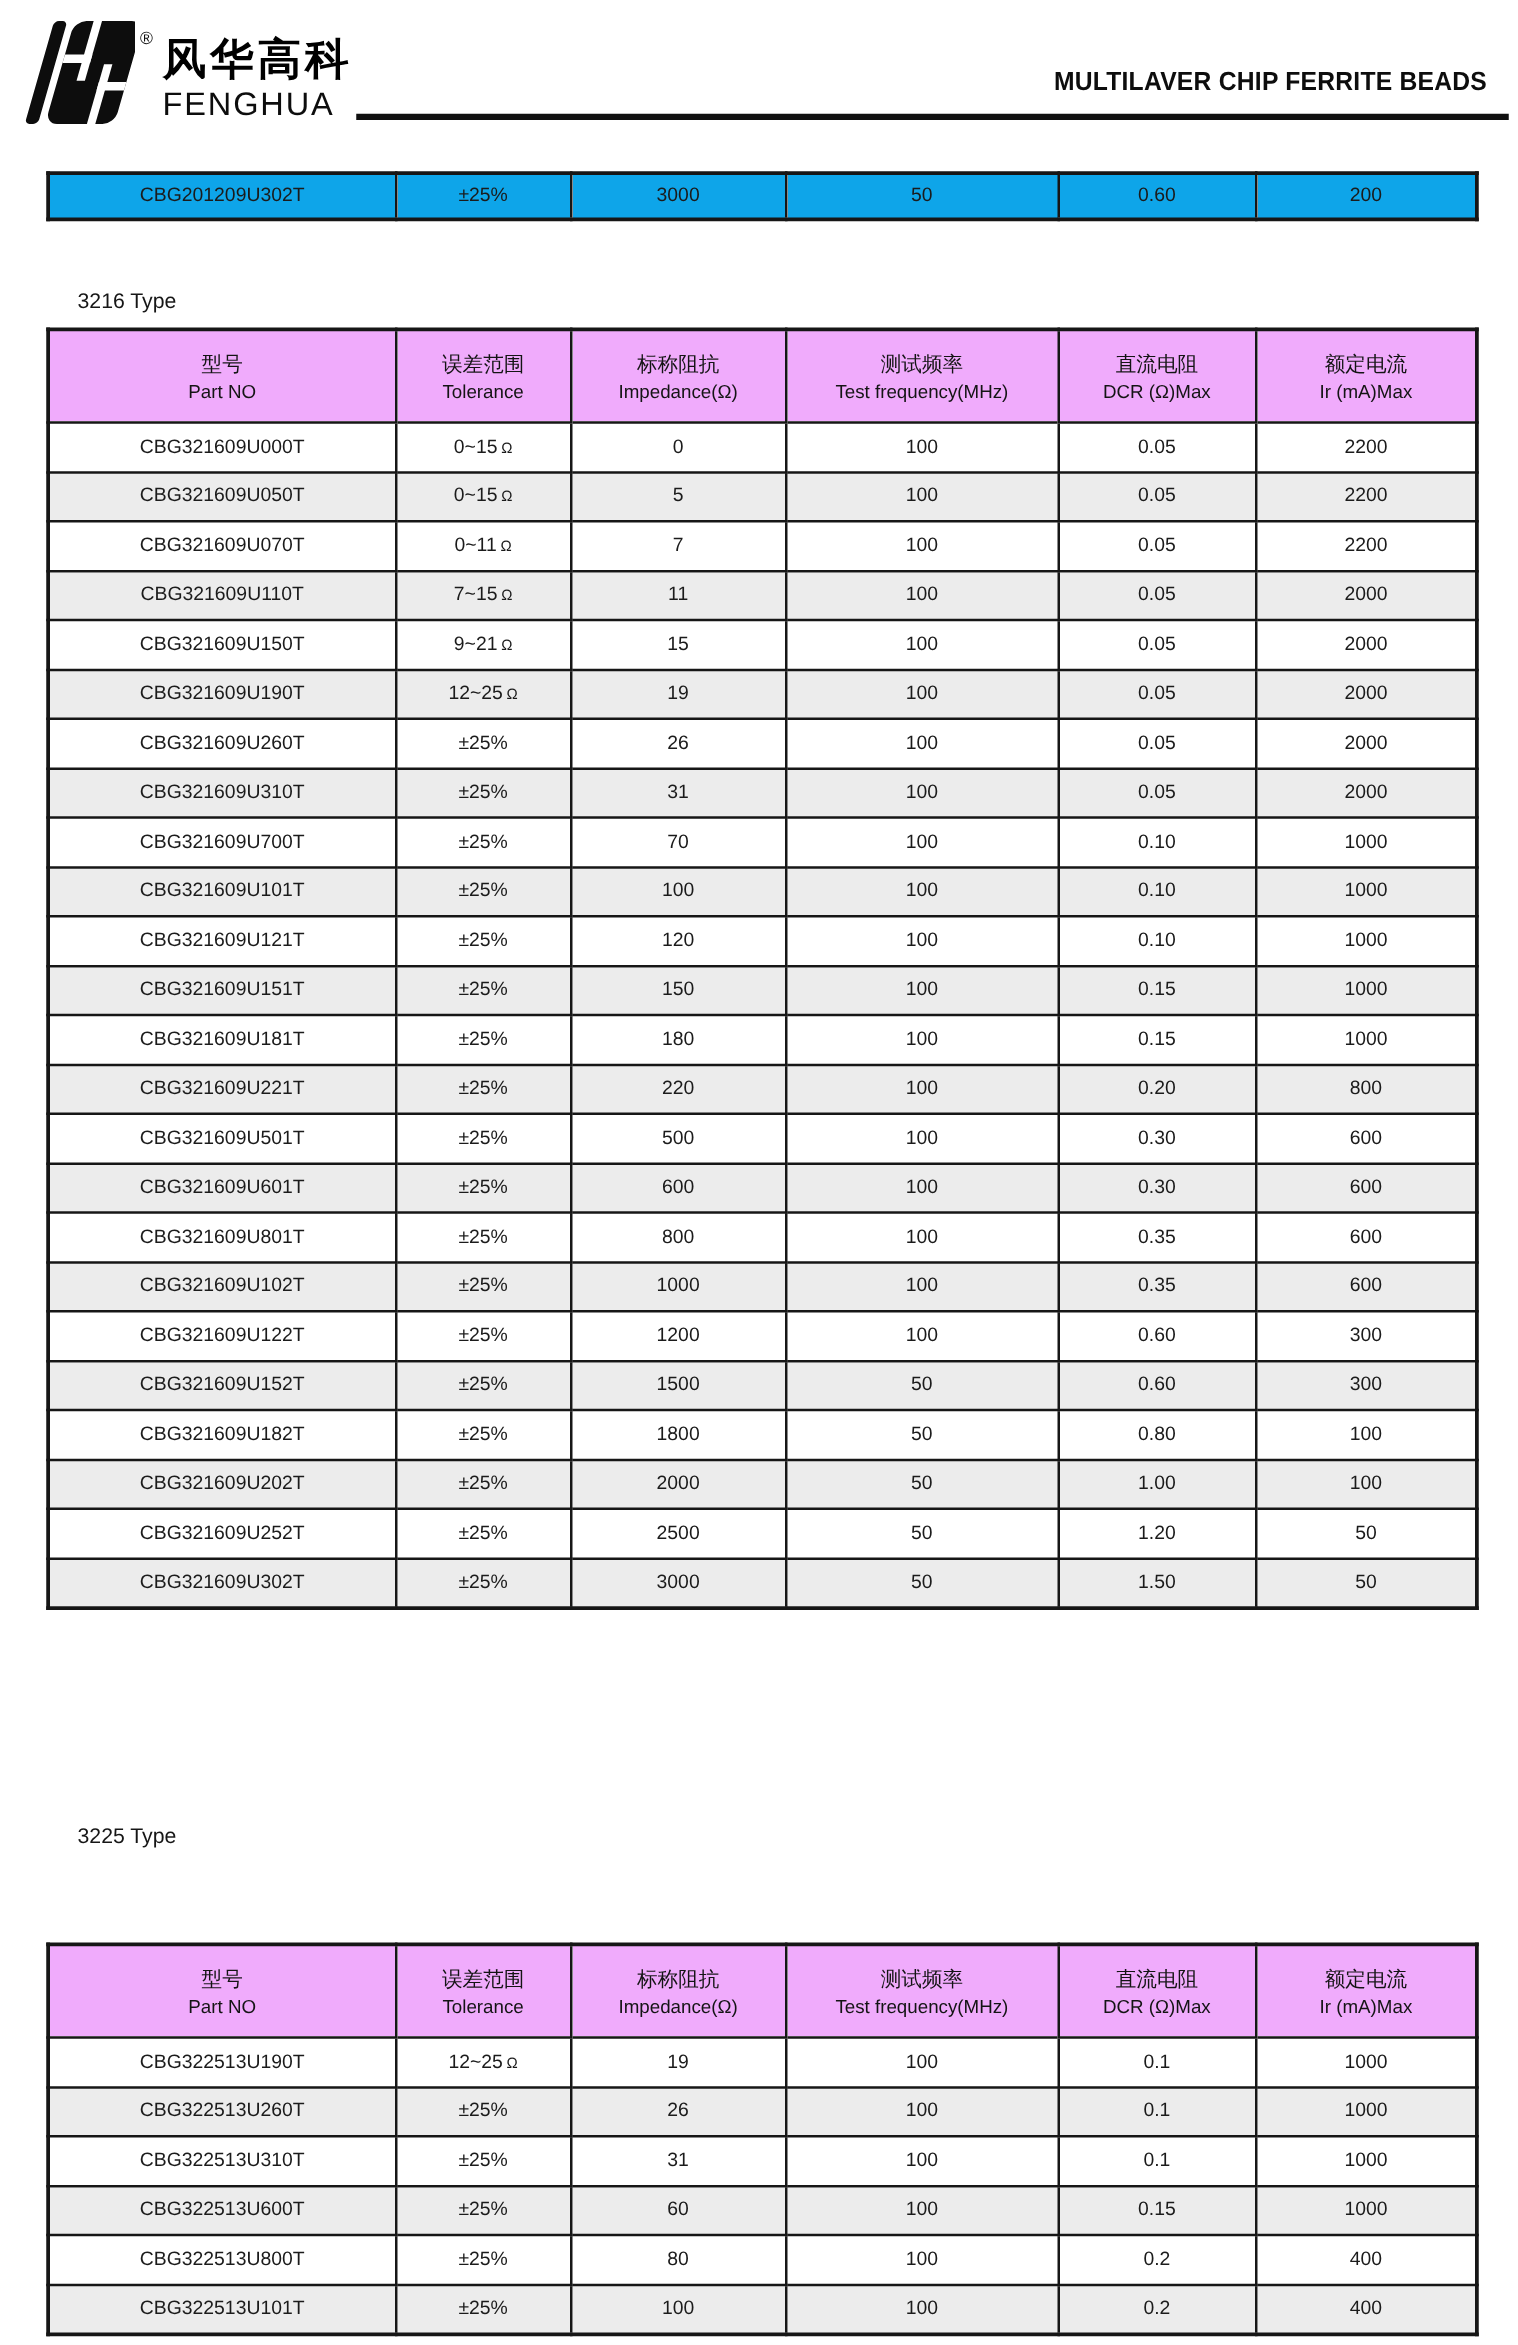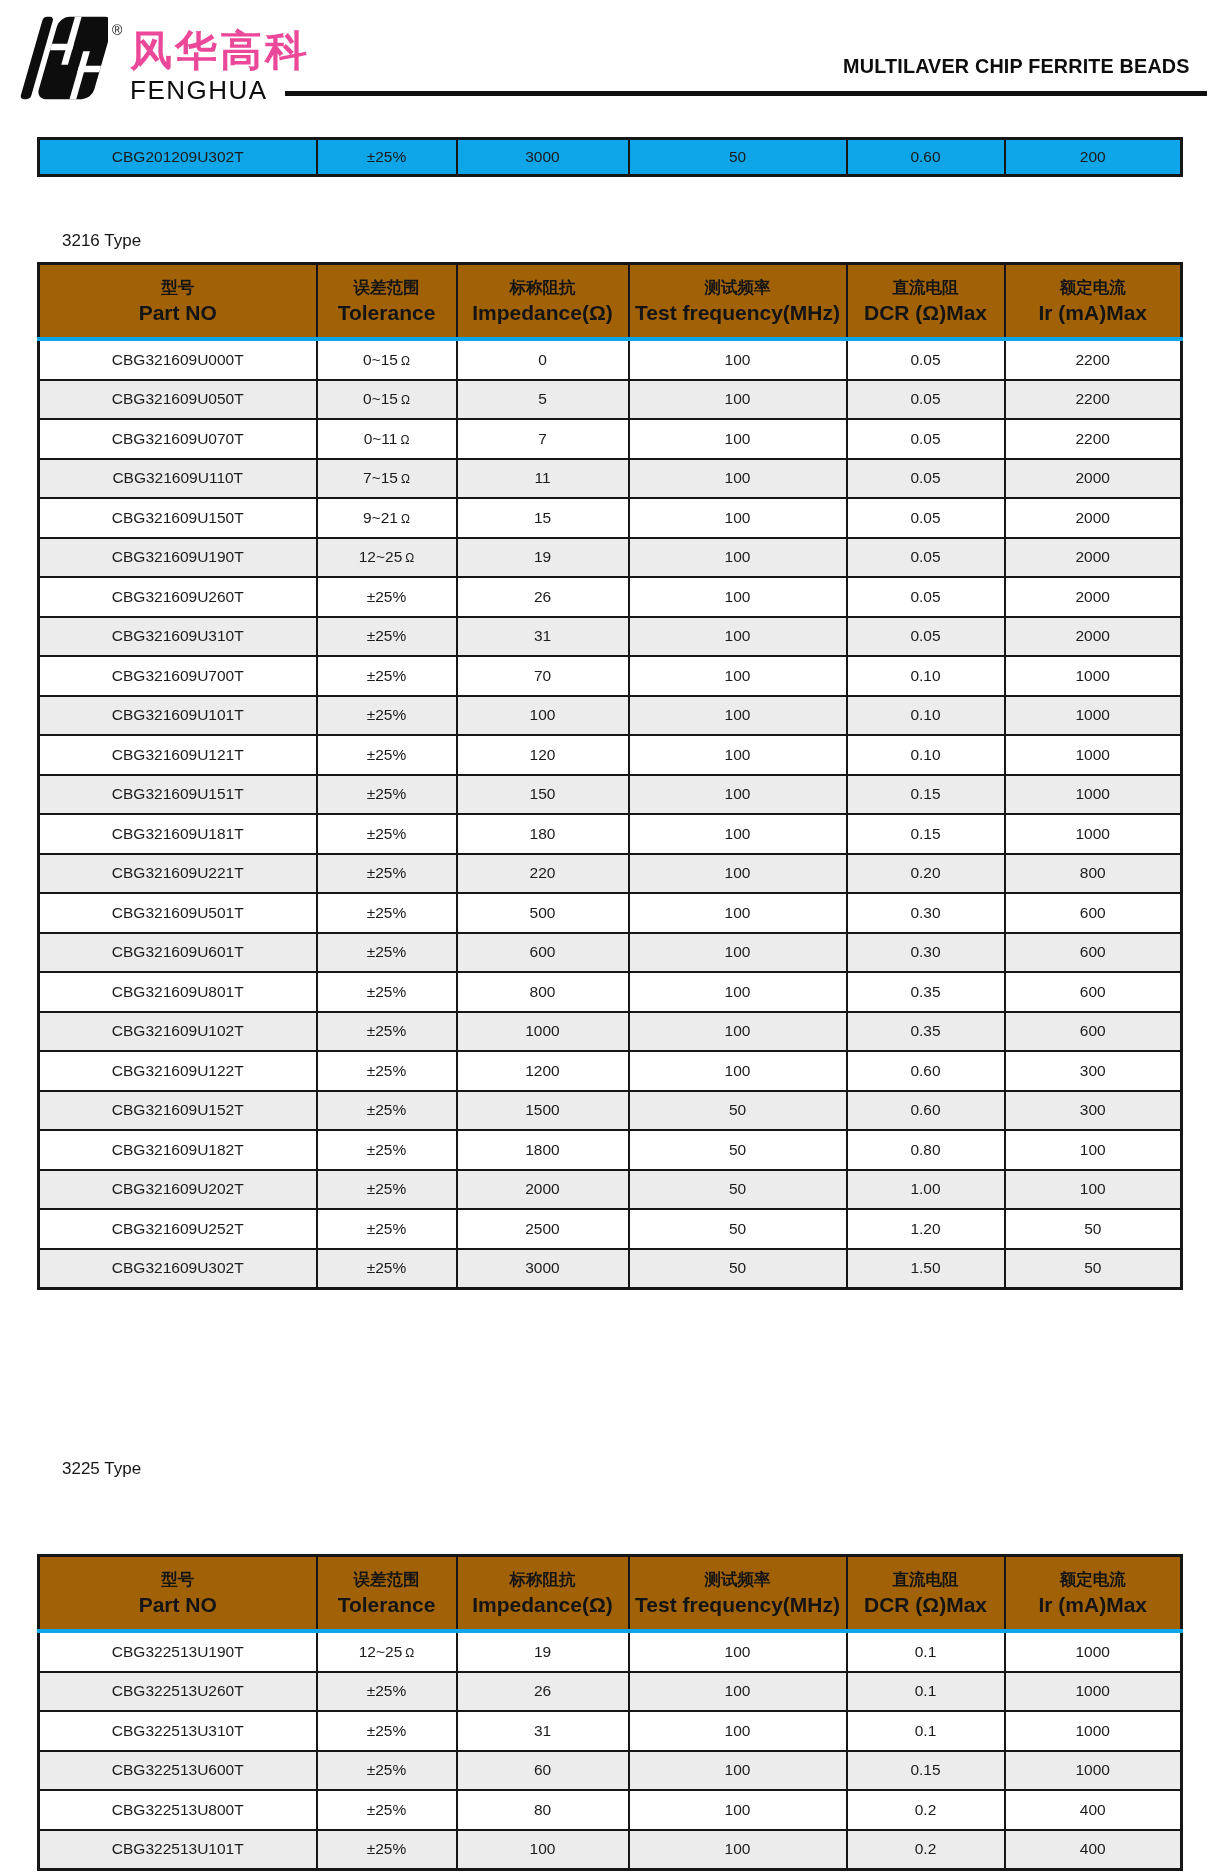--- a/index.html
+++ b/index.html
@@ -5,42 +5,42 @@
   html,body{margin:0;padding:0;background:#ffffff;}
   .sheet{
     position:relative;width:1214px;height:1876px;background:#ffffff;
     font-family:"Liberation Sans","DejaVu Sans",sans-serif;color:#1b1b1b;overflow:hidden;
   }
   
   .logo{position:absolute;left:20px;top:14px;display:flex;align-items:flex-start;}
   .logo-mark{display:block;}
   .reg{position:absolute;left:92px;top:8px;font-size:14px;color:#0d0d0d;}
   .logo-text{margin-left:22px;padding-top:16px;line-height:1;}
-  .logo-cn{font-size:42px;font-weight:bold;letter-spacing:3px;color:#ec4899;}
+  .logo-cn{font-size:35px;font-weight:bold;letter-spacing:3px;color:#000000;}
   .logo-en{font-size:26px;font-weight:normal;letter-spacing:1.5px;color:#0d0d0d;margin-top:5px;}
   .doc-title{
     position:absolute;right:24px;top:54px;font-size:21px;font-weight:bold;color:#0d0d0d;
     transform:scaleX(.94);transform-origin:100% 50%;white-space:nowrap;letter-spacing:.2px;
   }
   .header-rule{position:absolute;left:285px;right:7px;top:91px;height:5px;background:#101010;}
   
   .type-label{position:absolute;left:62px;font-size:17px;color:#161616;}
   
   table.tbl{
     position:absolute;left:37px;width:1143px;border-collapse:collapse;table-layout:fixed;
     border:3px solid #161616;background:#ffffff;
   }
   table.tbl th,table.tbl td{
     border:2px solid #161616;text-align:center;vertical-align:middle;
     padding:0 2px;overflow:hidden;white-space:nowrap;
   }
   table.tbl td{height:37.5px;font-size:15.5px;color:#1b1b1b;}
-  table.tbl thead th{height:72px;background:#a16207;font-weight:700;border-bottom:4px solid #0ea5e9;}
+  table.tbl thead th{height:72px;background:#f0abfc;font-weight:400;border-bottom:1px solid #0ea5e9;}
   .th-cn{font-size:16.5px;color:#141414;}
-  .th-en{font-size:21px;color:#141414;margin-top:2px;}
+  .th-en{font-size:15px;color:#141414;margin-top:2px;}
   table.tbl tbody tr:nth-child(even) td{background:#ececec;}
   table.mini tbody td{background:#0ea5e9;height:34px;}
   .ohm{font-size:12px;margin-left:3px;}
 </style>
 </head>
 <body>
 
 <div class="sheet">
 
   <div class="logo">

